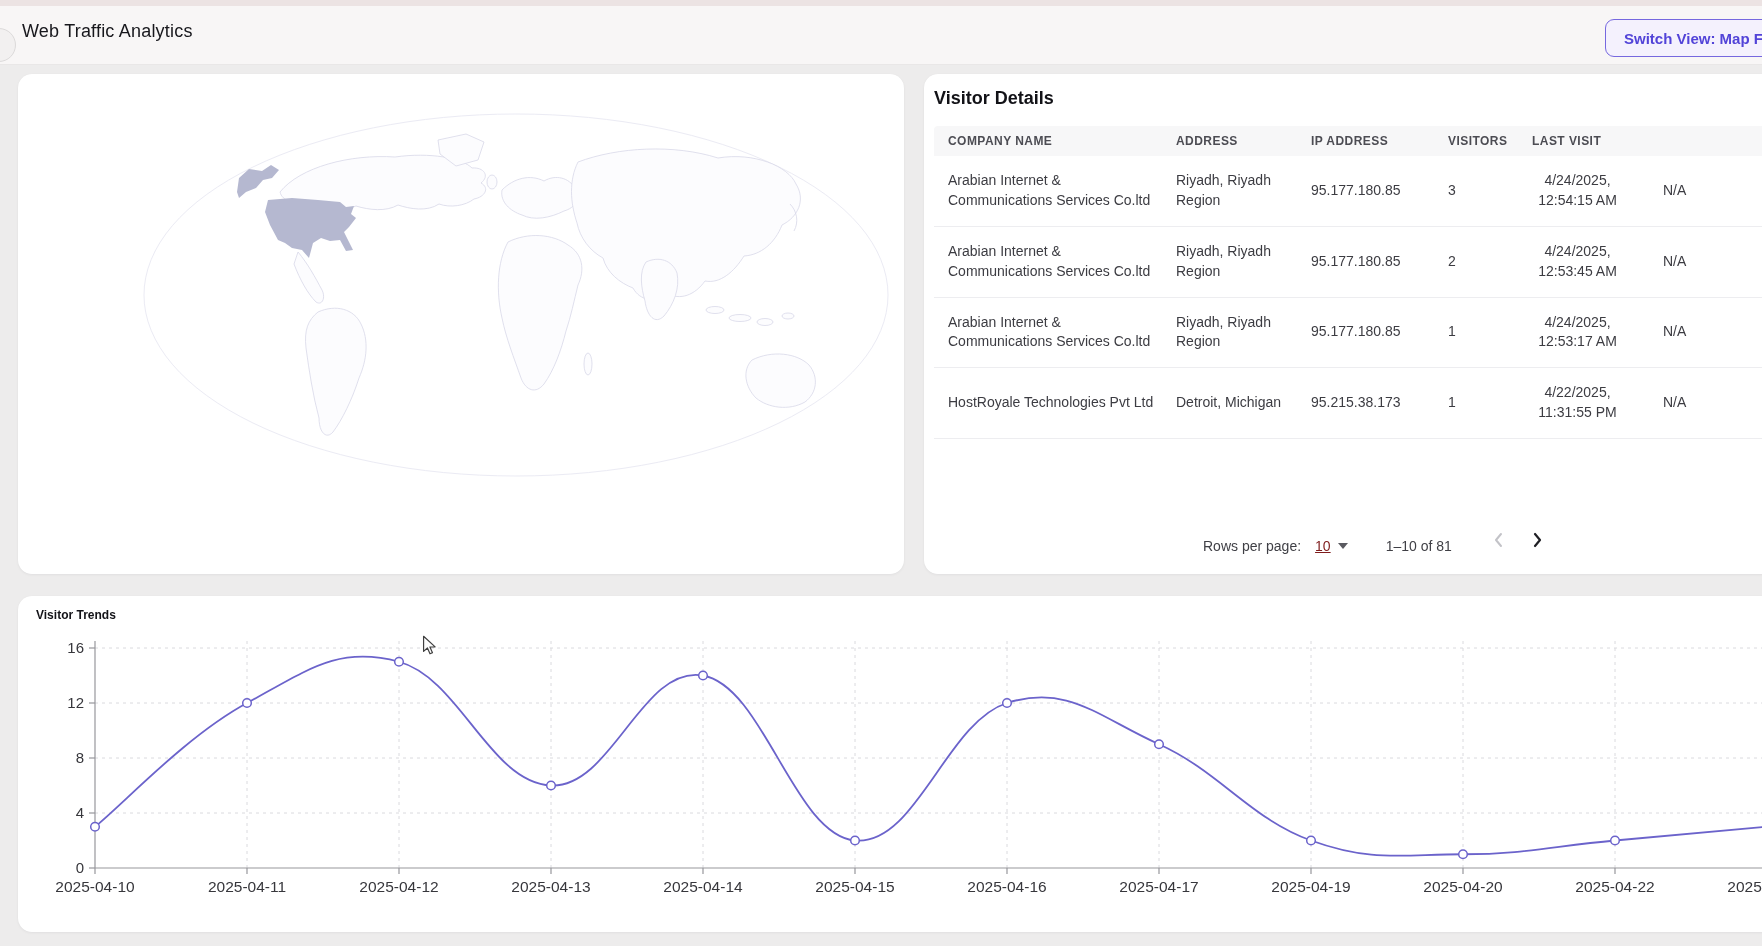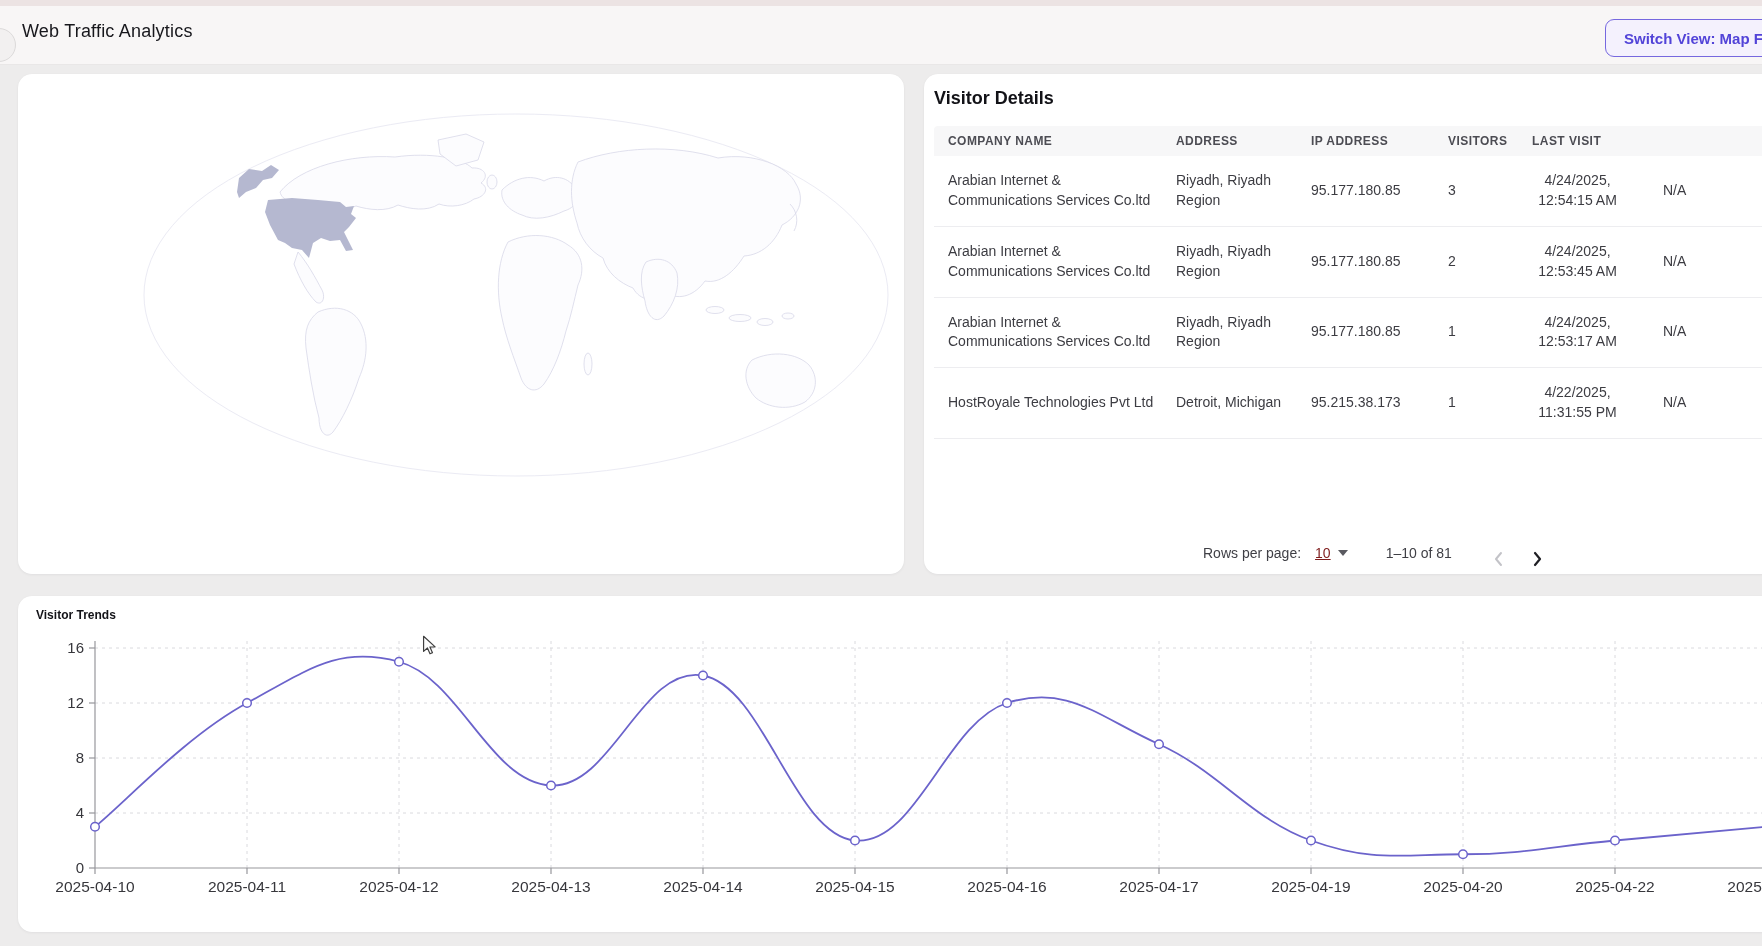--- a/index.html
+++ b/index.html
@@ -30,21 +30,21 @@
   .details-title{position:absolute;left:10px;top:14px;margin:0;font-size:18px;font-weight:700;color:#121217;}
   .vtable{position:absolute;left:10px;top:52px;width:852px;}
   .thead{display:grid;grid-template-columns:228px 135px 137px 84px 131px 120px;align-items:center;height:30px;background:#f7f7f8;padding-left:14px;border-radius:4px 4px 0 0;}
   .th{font-size:12px;font-weight:700;color:#4c4c53;letter-spacing:.45px;}
   .trow{display:grid;grid-template-columns:228px 135px 137px 84px 131px 120px;align-items:center;padding:15px 0 15px 14px;border-bottom:1px solid #ededf0;}
   .td{font-size:14px;color:#3c3c42;line-height:1.42;}
   .td.c-company{padding-right:22px;}
   .td.c-location{padding-right:26px;}
   .td.c-last{padding-right:40px;text-align:center;}
   
-  .pagination{position:absolute;left:279px;top:452px;height:28px;display:flex;align-items:flex-start;font-size:14px;color:#3f3f45;margin-top:19px;}
+  .pagination{position:absolute;left:279px;top:452px;height:28px;display:flex;align-items:flex-end;font-size:14px;color:#3f3f45;}
   .pg-select{display:inline-flex;align-items:center;margin-left:14px;cursor:pointer;}
   .pg-select .val{font-size:14px;color:#7f1d1d;text-decoration:underline;}
   .caret{width:0;height:0;margin-left:7px;border-left:5px solid transparent;border-right:5px solid transparent;border-top:6px solid #5a5a60;}
   .pg-range{margin-left:38px;}
   .pg-btn{width:28px;height:28px;margin-left:32px;background:none;border:none;padding:0;display:inline-flex;align-items:center;justify-content:center;cursor:pointer;}
   .pg-btn.next{margin-left:12px;}
   
   .trends-title{position:absolute;left:18px;top:12px;margin:0;font-size:12px;font-weight:700;color:#121217;}
   .trend-chart{position:absolute;left:0;top:0;}
   .cursor{position:absolute;left:419px;top:634px;z-index:9;}

